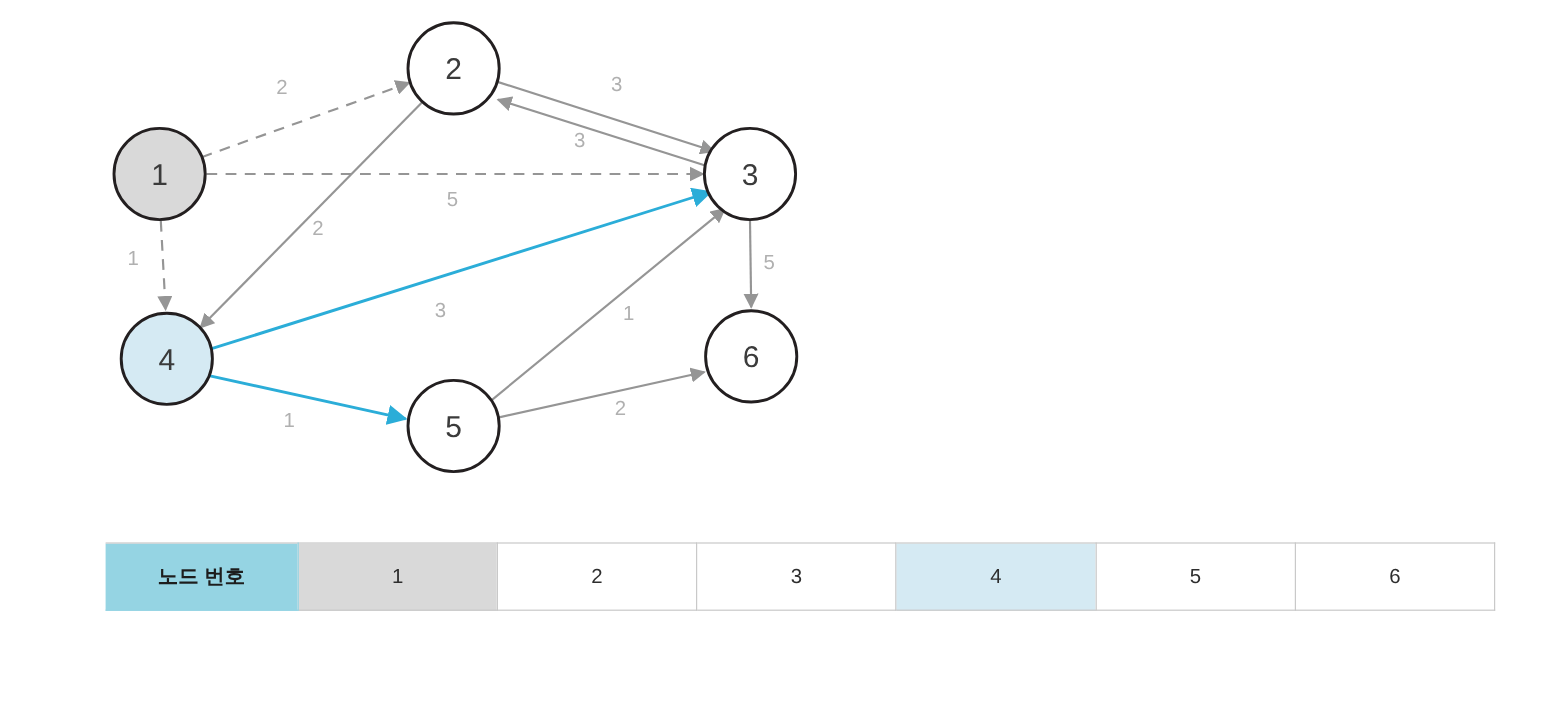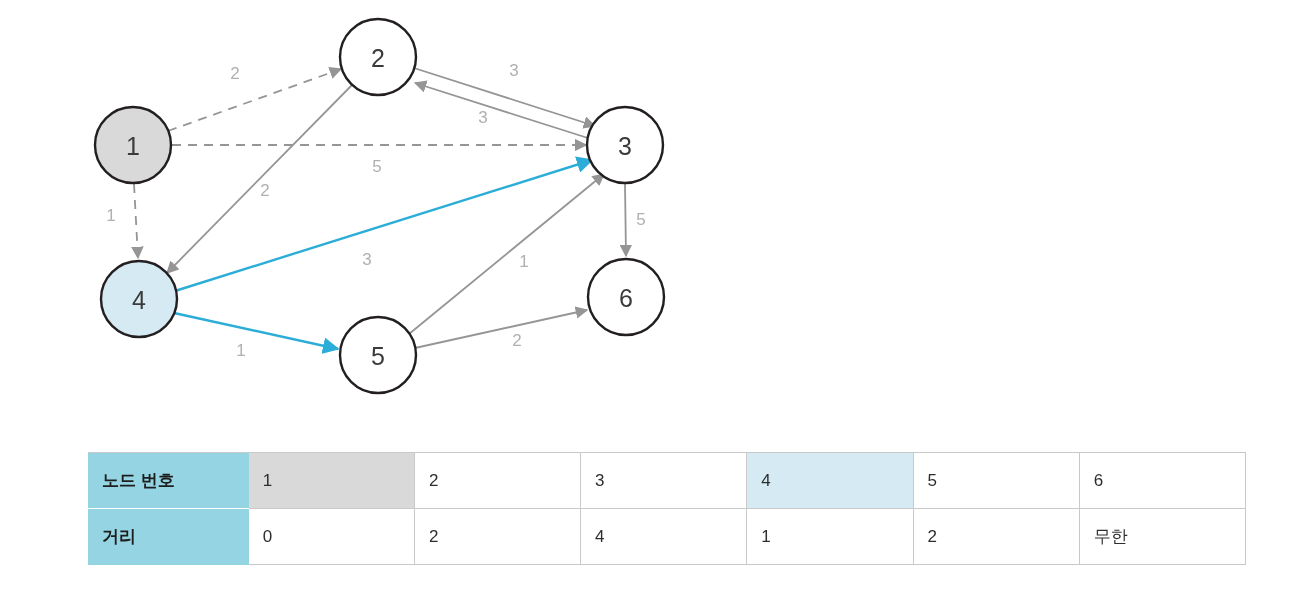--- a/index.html
+++ b/index.html
@@ -79,21 +79,21 @@
   }
   table.dist-table td {
     height: 43px;
     padding: 16px 14px;
     font-size: 17px;
     color: #2e2e2e;
     border-right: 1px solid #c9c9c9;
     border-bottom: 1px solid #c9c9c9;
     background: #ffffff;
     vertical-align: middle;
-    text-align: left;
+    text-align: center;
     font-weight: normal;
   }
   table.dist-table tr:first-child td {
     border-top: 1px solid #c9c9c9;
   }
   table.dist-table td:last-child {
     border-right: 1px solid #c9c9c9;
   }
   table.dist-table td.rowhead {
     width: 160px;
@@ -199,26 +199,17 @@
       <tbody>
         <tr>
           <td class="rowhead">노드 번호</td>
           <td class="cell hl-gray">1</td>
           <td class="cell">2</td>
           <td class="cell">3</td>
           <td class="cell hl-blue">4</td>
           <td class="cell">5</td>
           <td class="cell">6</td>
         </tr>
-        <tr>
-          <td class="rowhead">거리</td>
-          <td class="cell">0</td>
-          <td class="cell">2</td>
-          <td class="cell">4</td>
-          <td class="cell">1</td>
-          <td class="cell">2</td>
-          <td class="cell">무한</td>
-        </tr>
       </tbody>
     </table>
   </div>
 
 </div>
 
 </body></html>

